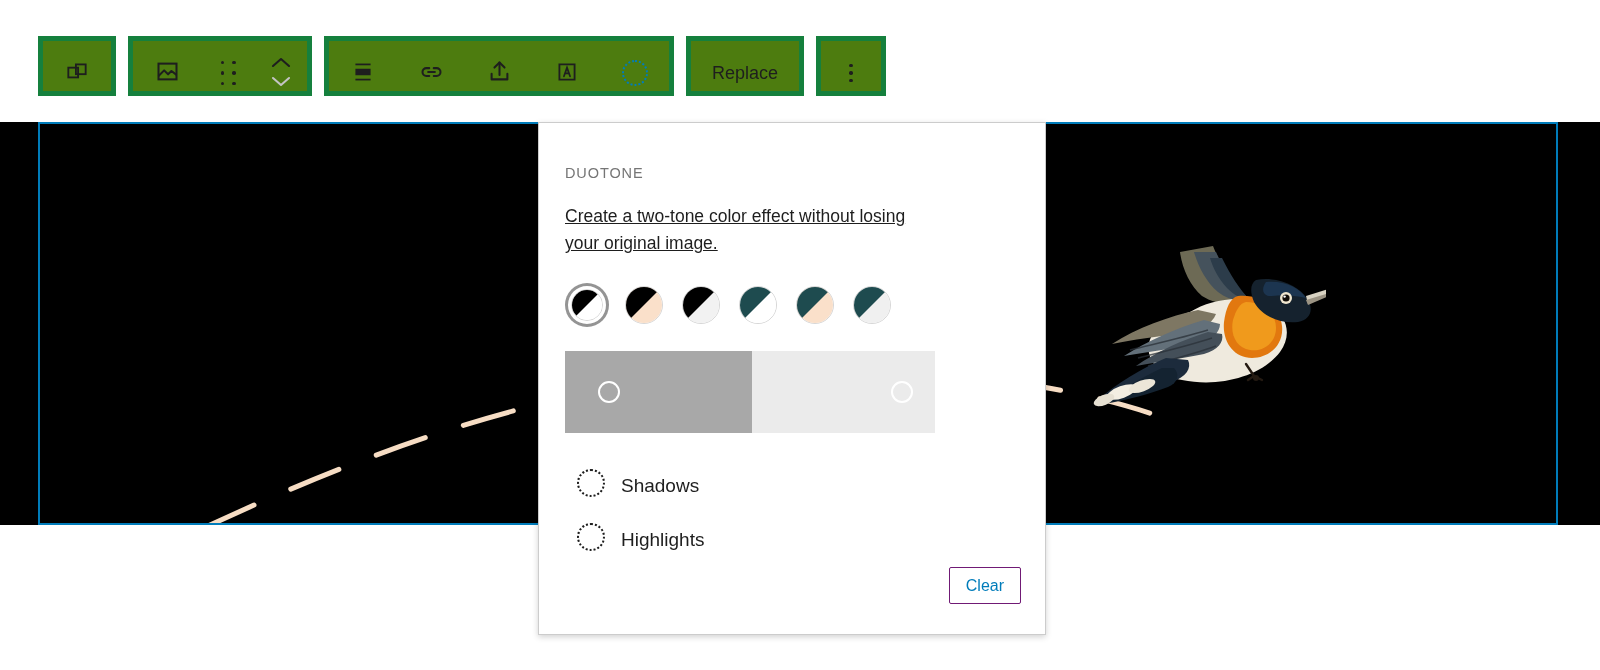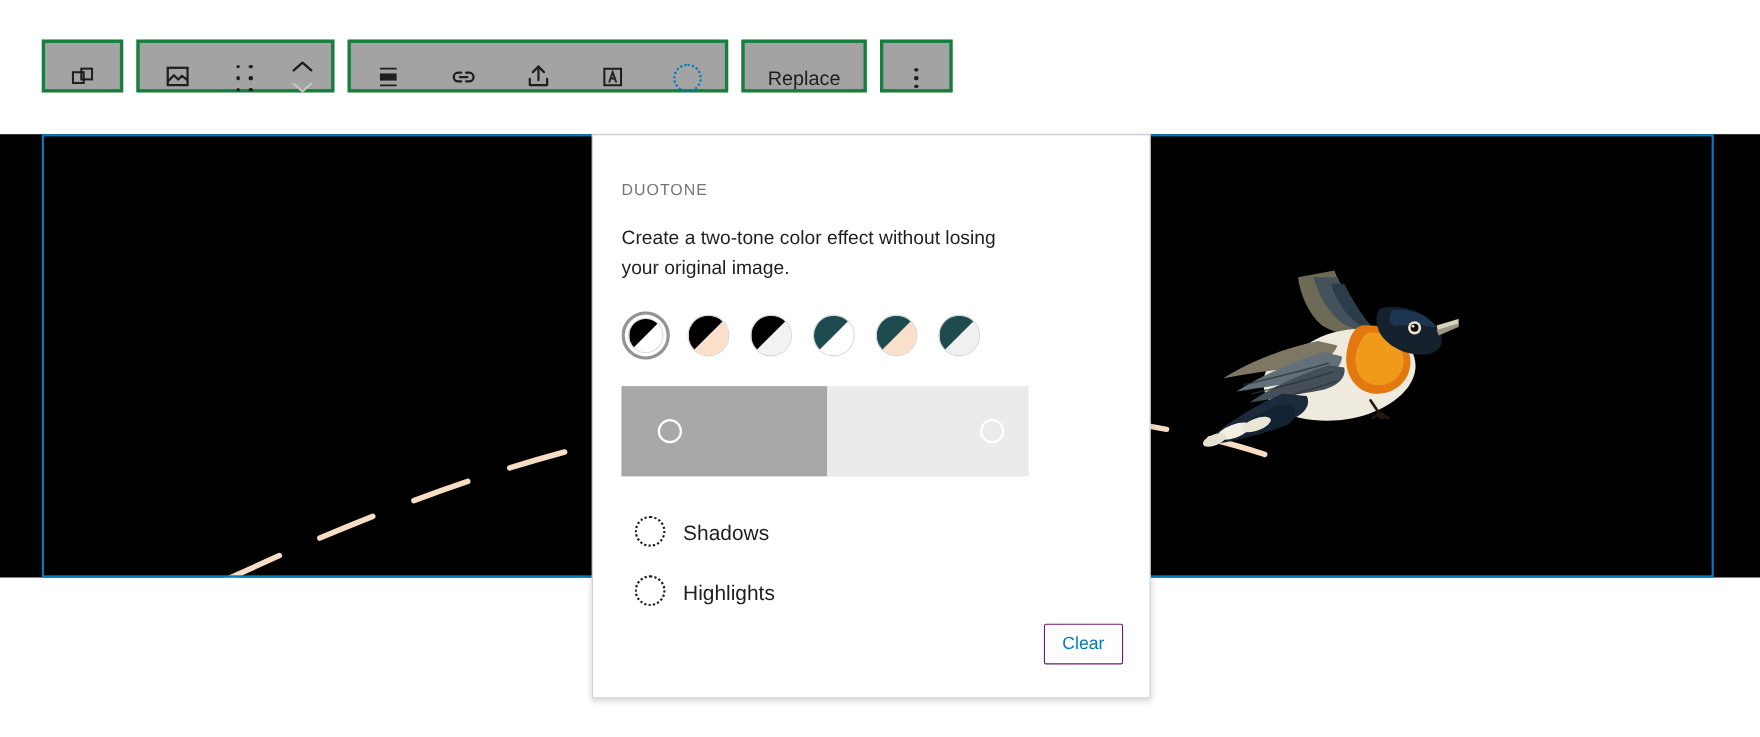--- a/index.html
+++ b/index.html
@@ -32,23 +32,23 @@
   
   .bird { position: absolute; left: 1070px; top: 118px; width: 256px; height: 180px; }
 
   
   .toolbar-wrap {
     position: absolute; left: 38px; top: 36px;
     display: flex; align-items: stretch; gap: 12px;
     z-index: 30;
   }
   .tb-group {
-    background: #a3a3a3;
-    border: 3px solid #15803d;
-    height: 48px;
+    background: #4d7c0f;
+    border: 5px solid #15803d;
+    height: 60px;
     display: flex; align-items: stretch;
   }
   .tb-btn {
     width: 68px; height: 64px;
     display: flex; align-items: center; justify-content: center;
     background: transparent; border: none; cursor: pointer;
     padding: 0;
   }
   .tb-btn.narrow { width: 54px; }
   .tb-btn.mover { width: 52px; flex-direction: column; gap: 3px; }
@@ -82,21 +82,21 @@
     z-index: 40;
     padding: 24px 24px 0 24px;
   }
   .pop-title {
     font-size: 14.5px; letter-spacing: .9px; color: #757575;
     text-transform: uppercase; margin: 18px 0 22px 2px;
     font-family: "Liberation Sans", sans-serif;
   }
   .pop-desc {
     font-size: 17.5px; line-height: 1.55; color: #1e1e1e;
-    margin: 0 0 26px 2px; max-width: 350px;
+    margin: 0 0 26px 2px; max-width: 350px; text-decoration: underline;
   }
 
   .swatch-row { display: flex; gap: 13px; margin: 0 0 24px 2px; }
   .swatch {
     width: 44px; height: 44px; border-radius: 50%;
     display: flex; align-items: center; justify-content: center;
     cursor: pointer; padding: 0; border: none; background: transparent;
     position: relative;
   }
   .swatch .disc {

